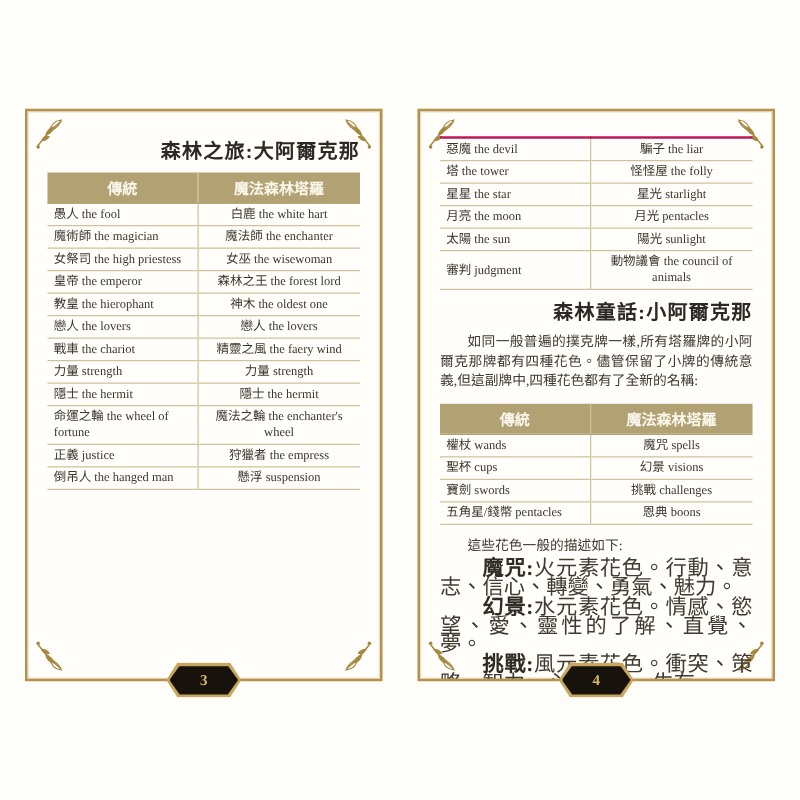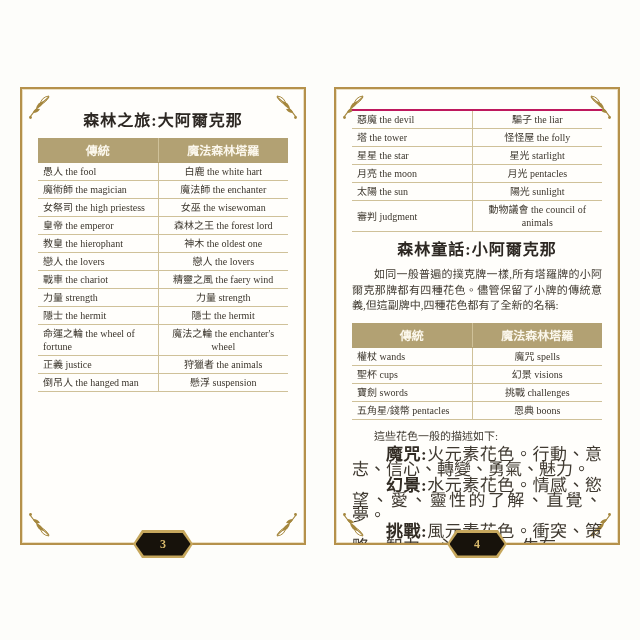--- a/index.html
+++ b/index.html
@@ -22,21 +22,21 @@
   
   .badge{position:absolute;left:50%;bottom:-15px;transform:translateX(-50%);
          width:60px;height:28px;z-index:3;}
   .hex-outer{position:absolute;inset:0;background:#c6a75d;
          clip-path:polygon(15% 0,85% 0,100% 50%,85% 100%,15% 100%,0 50%);}
   .hex-inner{position:absolute;inset:2.5px;background:#17120b;
          clip-path:polygon(15% 0,85% 0,100% 50%,85% 100%,15% 100%,0 50%);
          display:flex;align-items:center;justify-content:center;
          color:#d9ba6c;font-size:12px;font-weight:bold;}
   
-  .page-title{margin:10px 0 7px;text-align:center;font-size:16px;font-weight:bold;
+  .page-title{margin:10px 0 7px;text-align:right;font-size:16px;font-weight:bold;
          color:#2d2823;letter-spacing:1px;}
   .body-par{margin:0 0 9px;font-size:11px;line-height:15.5px;text-align:justify;
          text-indent:2em;color:#403a31;}
   
   table.arcana{width:100%;border-collapse:collapse;font-size:10px;color:#3c362d;
          table-layout:fixed;}
   table.arcana th{background:#b2a173;color:#fbf7ec;font-weight:bold;
          padding:3px 2px;font-size:12px;border-bottom:1px solid #b2a173;}
   table.arcana th + th{border-left:1px solid #cfc199;}
   table.arcana td{padding:2px 5px;border-bottom:1px solid #cfc199;line-height:13px;
@@ -139,21 +139,21 @@
             <tr>
               <td>隱士 the hermit</td>
               <td>隱士 the hermit</td>
             </tr>
             <tr>
               <td>命運之輪 the wheel of fortune</td>
               <td>魔法之輪 the enchanter's wheel</td>
             </tr>
             <tr>
               <td>正義 justice</td>
-              <td>狩獵者 the animals</td>
+              <td>狩獵者 the empress</td>
             </tr>
             <tr>
               <td>倒吊人 the hanged man</td>
               <td>懸浮 suspension</td>
             </tr>
           </tbody>
       </table>
     </div>
 
     <div class="badge">

